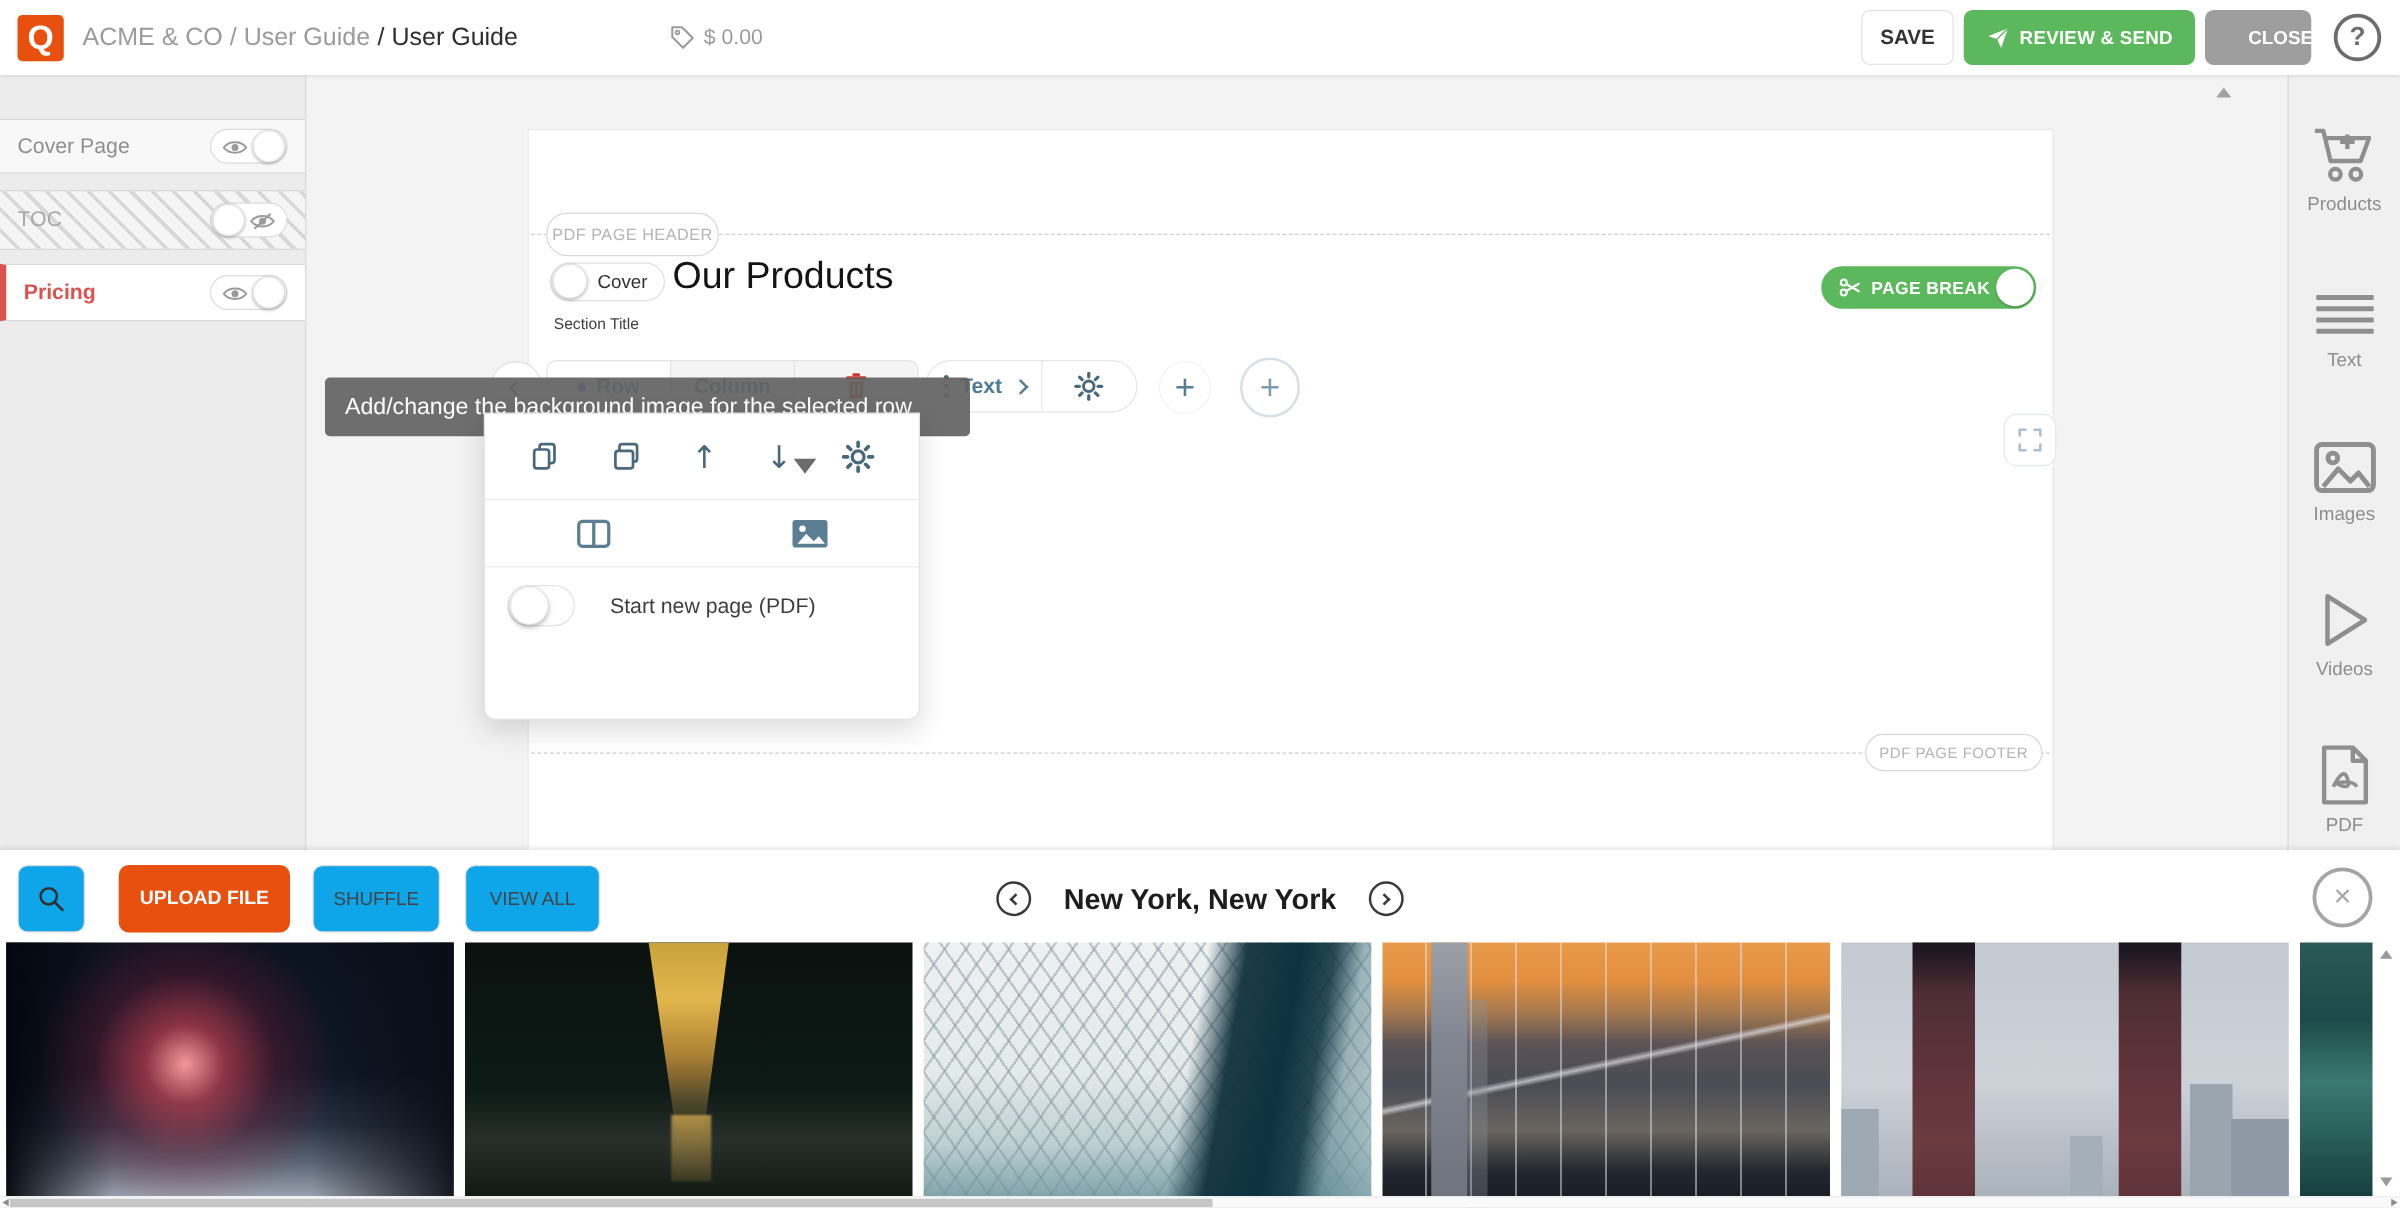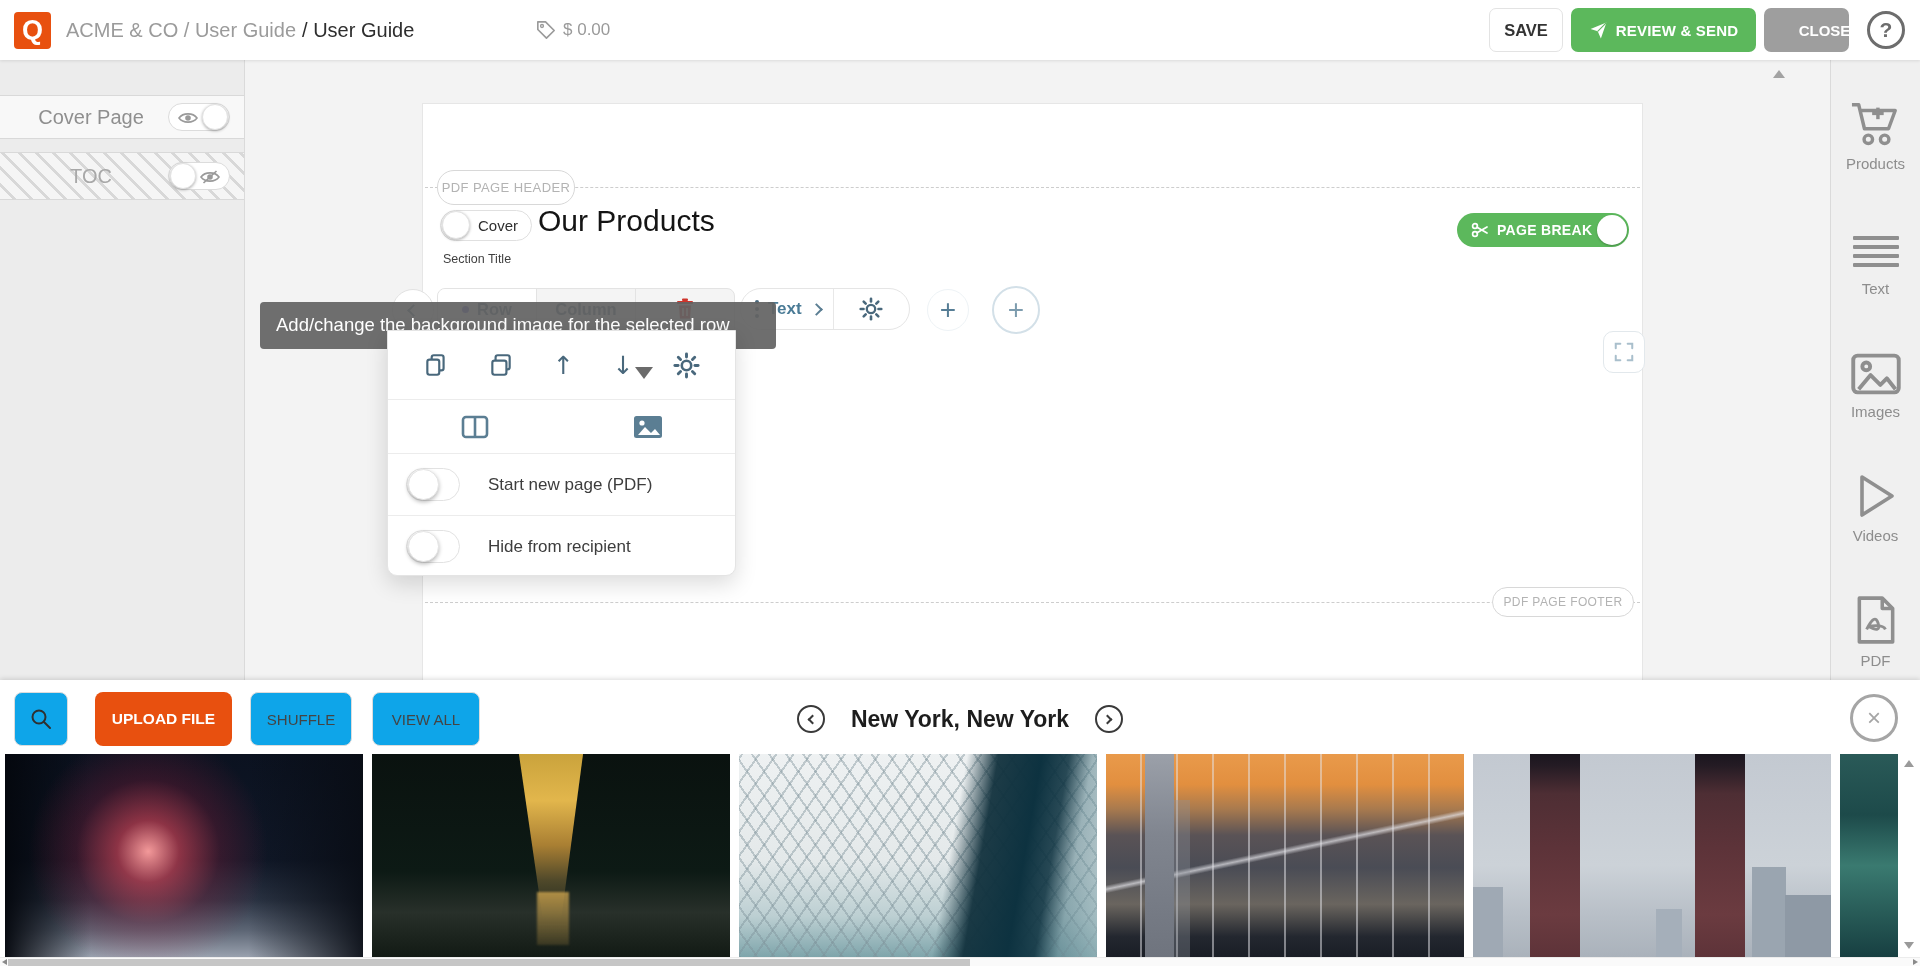--- a/index.html
+++ b/index.html
@@ -27,21 +27,21 @@
 
   
   .chev { display:inline-block; width:9px; height:9px; border-right:2px solid currentColor; border-bottom:2px solid currentColor; }
   .chev.down { transform:rotate(45deg) translateY(-2px); }
   .chev.left { transform:rotate(135deg); }
   .chev.right { transform:rotate(-45deg); }
 
   
   .lsb { position:absolute; left:0; top:60px; bottom:0; width:245px; background:#ececec; border-right:1px solid #dadada; z-index:100; }
   .lsb-item { position:absolute; left:0; right:0; background:#f8f8f8; border:1px solid #d9d9d9; border-left:none; border-right:none; display:flex; align-items:center; padding:0 14px; cursor:pointer; }
-  .lsb-item .lbl { font-size:20px; color:#8f8f8f; flex:1;text-align:center; }
+  .lsb-item .lbl { font-size:17px; color:#8f8f8f; flex:1; }
   .lsb-cover { top:35px; height:44px; }
   .lsb-toc { top:92px; height:48px; background:#f5f5f5; background-image:repeating-linear-gradient(45deg, transparent 0 9px, #d8d8d8 9px 12px); }
   .lsb-toc .lbl { color:#a8a8a8; }
   .lsb-pricing { top:151px; height:46px; background:#fff; border-left:5px solid #d9534f; }
   .lsb-pricing .lbl { color:#d9534f; font-weight:bold; }
   .vis-toggle { width:62px; height:28px; background:#fff; border:1px solid #dcdcdc; border-radius:14px; position:relative; display:flex; align-items:center; flex:none; cursor:pointer; }
   .vis-toggle .knob { position:absolute; top:0px; width:26px; height:26px; background:#fff; border:1px solid #e2e2e2; border-radius:50%; box-shadow:0 1px 3px rgba(0,0,0,.3); }
   .vis-toggle.eye-right .knob { right:1px; }
   .vis-toggle.eye-left .knob { left:1px; }
   .vis-toggle .eyewrap { position:absolute; top:7px; }
@@ -231,20 +231,32 @@
         <span class="knob"></span>
         <span class="eyewrap">
           <svg width="20" height="14" viewBox="0 0 20 14">
               <path d="M1 7 C5 1.5 15 1.5 19 7 C15 12.5 5 12.5 1 7 Z" fill="none" stroke="#9a9a9a" stroke-width="1.6"></path>
               <circle cx="10" cy="7" r="2.8" fill="#9a9a9a"></circle>
               <line x1="3.5" y1="13" x2="16.5" y2="1" stroke="#9a9a9a" stroke-width="1.7"></line>
             </svg>
         </span>
       </span>
     </div>
+    <div class="lsb-item lsb-pricing">
+      <span class="lbl">Pricing</span>
+      <span class="vis-toggle eye-right">
+        <span class="eyewrap">
+          <svg width="20" height="14" viewBox="0 0 20 14">
+              <path d="M1 7 C5 1.5 15 1.5 19 7 C15 12.5 5 12.5 1 7 Z" fill="none" stroke="#9a9a9a" stroke-width="1.6"></path>
+              <circle cx="10" cy="7" r="2.8" fill="#9a9a9a"></circle>
+            </svg>
+        </span>
+        <span class="knob"></span>
+      </span>
+    </div>
   </div>
 
   <div class="canvas">
     <div class="page"></div>
 
     <div class="dashline" style="top:127px;"></div>
     <div class="dash-pill hdr-pill">
         <span>PDF PAGE HEADER</span>
       </div>
 
@@ -332,26 +344,20 @@
             <circle cx="9" cy="8" r="2.6" fill="#fff"></circle>
             <path d="M5 20 l7-8 6 6 4-4 5 6 z" fill="#fff"></path>
           </svg>
         </div>
       </div>
       <div class="pop-rowt">
         <span class="sw">
             <span class="knob"></span>
           </span>
         <span class="pt-lbl">Start new page (PDF)</span>
-      </div>
-      <div class="pop-rowt">
-        <span class="sw">
-            <span class="knob"></span>
-          </span>
-        <span class="pt-lbl">Hide from recipient</span>
       </div>
     </div>
 
     <div class="tooltip">Add/change the background image for the selected row</div>
     <div class="tooltip-arrow"></div>
 
     <div class="textpill">
       <span class="vdots">
           <i></i>
           <i></i>

